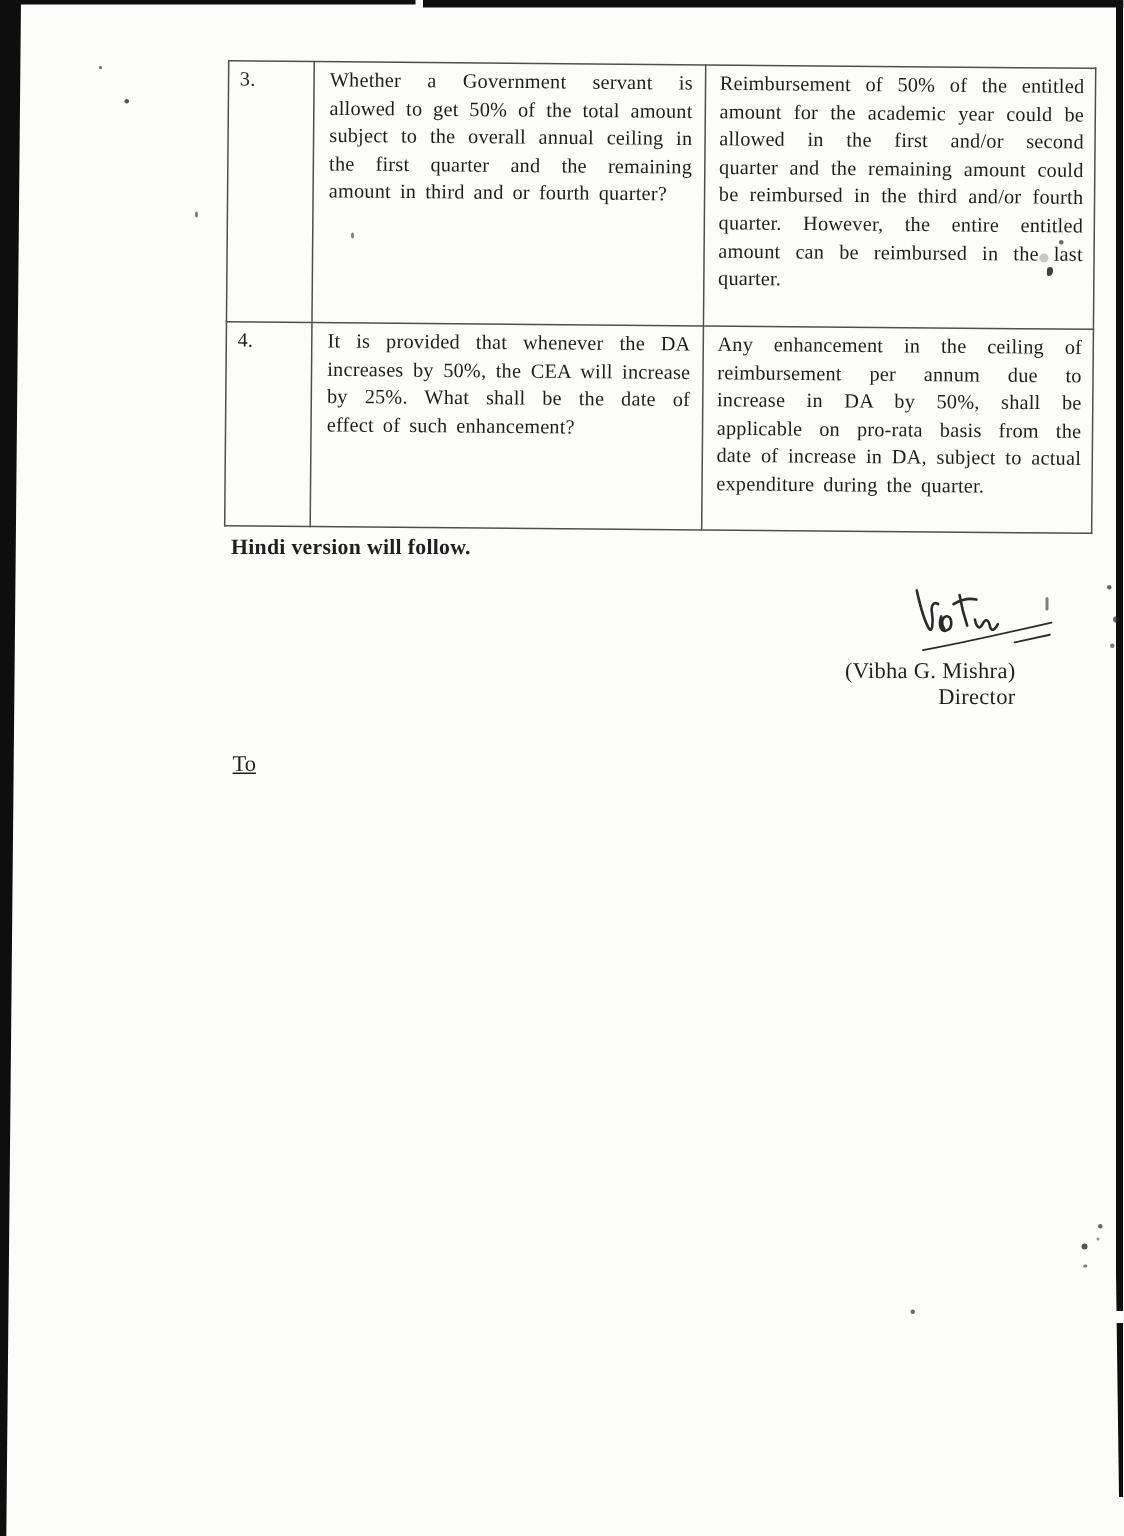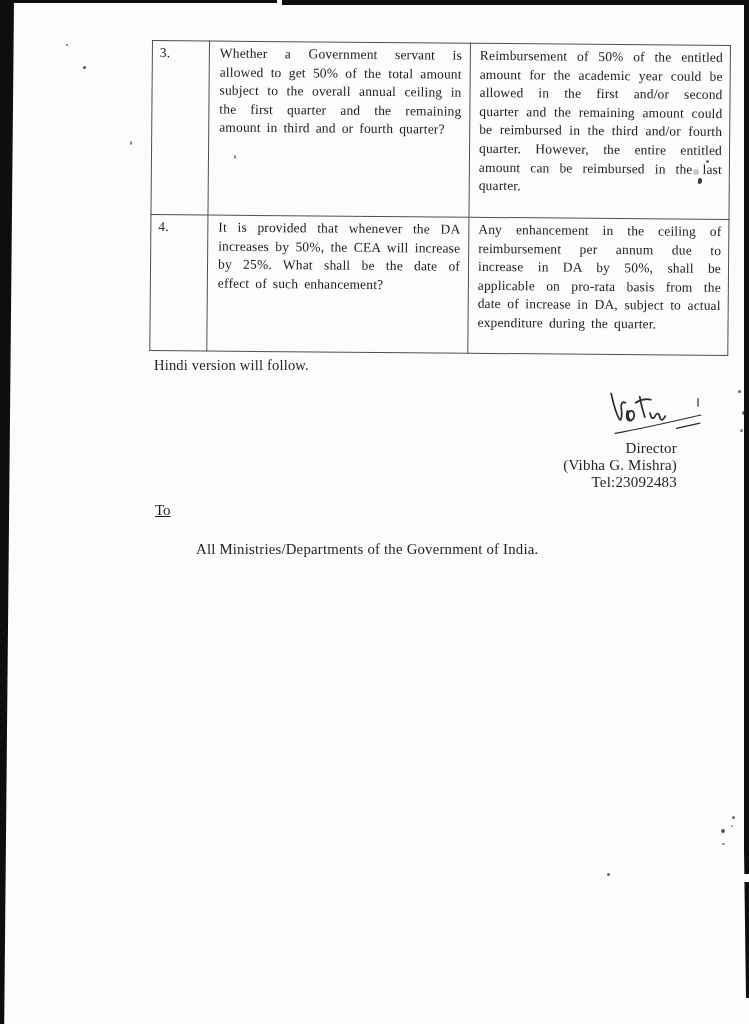--- a/index.html
+++ b/index.html
@@ -32,21 +32,21 @@
     font-size:13.5px;line-height:18.6px;
     letter-spacing:0.15px;word-spacing:2.5px;
     color:#1d1d1d;
   }
   .qa-table td.no{width:45px;padding:3px 4px 3px 7px;text-align:left;word-spacing:0;}
   .qa-table td.q{width:242px;padding:3px 8px 4px 10px;text-align:justify;}
   .qa-table td.a{width:243px;padding:3px 7px 4px 9px;text-align:justify;}
   .row-3 td{height:166px;}
   .row-4 td{height:128px;}
 
-  .hindi-note{position:absolute;left:154px;top:357px;font-size:14.5px;letter-spacing:0.2px;}
+  .hindi-note{position:absolute;left:154px;top:357px;font-size:14.5px;letter-spacing:0.2px;font-weight:bold;}
 
   .signature{position:absolute;left:603px;top:388px;width:102px;height:52px;}
   .signature svg{width:100%;height:100%;}
 
   .sign-block{
     position:absolute;right:72px;top:440px;width:220px;
     text-align:right;font-size:15px;line-height:16.8px;letter-spacing:0.2px;
   }
   .to-label{position:absolute;left:155px;top:502px;font-size:15px;text-decoration:underline;}
   .addressee{position:absolute;left:196px;top:541px;font-size:14.8px;letter-spacing:0.2px;}
@@ -87,27 +87,25 @@
       <path d="M24,22 C22,28 24,33 28,31 C32,29 31,21 27,22 C24,23 24,28 26,30"></path>
       <path d="M36,8 C37,14 39,22 41,28"></path>
       <path d="M32,14 C37,11 43,10 47,11"></path>
       <path d="M46,24 C47,29 49,31 51,27 C53,23 55,24 56,29 C57,32 59,31 61,27"></path>
       <path d="M12,44 C35,40 70,32 96,26" stroke-width="1.2"></path>
       <path d="M72,39 L95,34" stroke-width="1.2"></path>
     </svg>
   </div>
 
   <div class="sign-block">
+    <div>(Vibha G. Mishra)</div>
     <div>Director</div>
-    <div>(Vibha G. Mishra)</div>
-    <div>Tel:23092483</div>
   </div>
 
   <div class="to-label">To</div>
-  <div class="addressee">All Ministries/Departments of the Government of India.</div>
 
   <div class="speck" style="left:66px;top:44px;width:2px;height:2px;opacity:.7"></div>
   <div class="speck" style="left:83px;top:66px;width:3px;height:3px;opacity:.8"></div>
   <div class="speck" style="left:130px;top:141px;width:2px;height:4px;opacity:.6"></div>
   <div class="speck" style="left:234px;top:155px;width:2px;height:4px;opacity:.6"></div>
   <div class="speck" style="left:706px;top:160px;width:3px;height:3px;opacity:.7"></div>
   <div class="speck" style="left:693px;top:169px;width:6px;height:6px;opacity:.25"></div>
   <div class="speck" style="left:698px;top:178px;width:4px;height:6px;opacity:.9;border-radius:2px 2px 3px 1px"></div>
   <div class="speck" style="left:738px;top:390px;width:3px;height:3px;opacity:.7"></div>
   <div class="speck" style="left:742px;top:411px;width:3px;height:4px;opacity:.7"></div>

